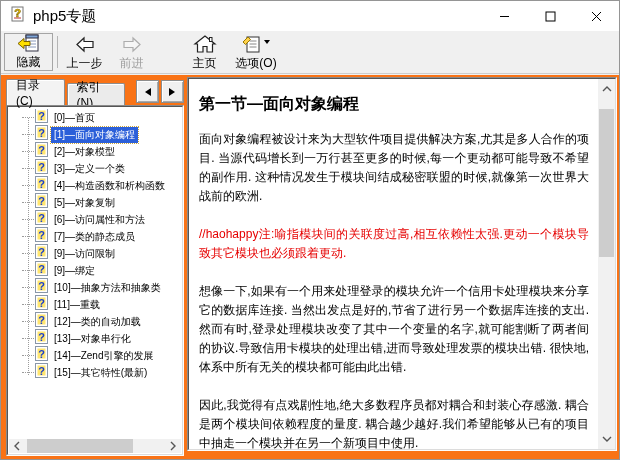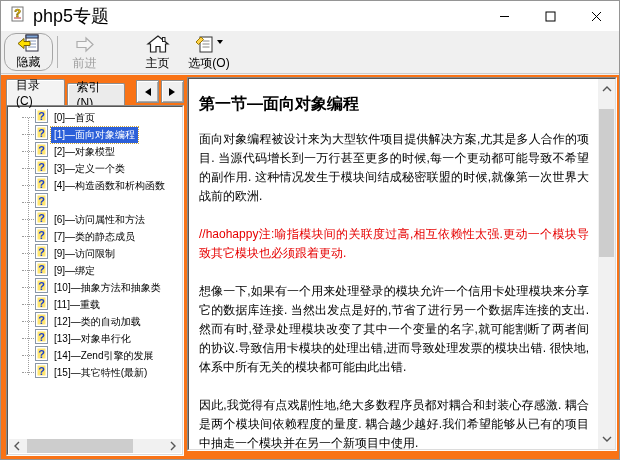--- a/index.html
+++ b/index.html
@@ -2,28 +2,28 @@
 <html><head>
 <meta charset="utf-8">
 <style>
   html,body{margin:0;padding:0;background:#d8d8d8;}
   .window{position:relative;width:620px;height:460px;box-sizing:border-box;border:1px solid #959595;
     background:#f0f0f0;font-family:"Liberation Sans",sans-serif;overflow:hidden;}
 
   
   .titlebar{height:30px;background:#ffffff;display:flex;align-items:center;}
   .tb-icon{margin:0 7px 0 9px;flex:none;}
-  .tb-title{font-size:18px;color:#000;flex:1;}
+  .tb-title{font-size:15px;color:#000;flex:1;}
   .tb-btn{width:46px;height:30px;display:flex;align-items:center;justify-content:center;}
 
   
   .toolbar{height:43px;background:#f0f0f0;display:flex;align-items:stretch;box-sizing:border-box;
     border-bottom:1px solid #cdcdcd;padding:1px 0 1px 2px;}
   .tool{width:47px;display:flex;flex-direction:column;align-items:center;justify-content:center;
-    font-size:12px;color:#000;border-radius:12px;}
+    font-size:12px;color:#000;}
   .tool .ticn{height:22px;display:flex;align-items:flex-end;justify-content:center;}
   .tool.bordered{border:1px solid #a5a5a5;margin:1px 1px;}
   .tool.disabled{color:#9d9d9d;}
   .tsep{width:1px;background:#b5b5b5;margin:4px 3px;}
   .tgap{width:26px;}
   .opt-wrap{display:flex;align-items:flex-end;}
   .dd-arrow{width:0;height:0;border:3px solid transparent;border-top:4px solid #000;margin:0 0 8px 2px;}
 
   
   .main{position:absolute;top:74px;left:0;right:0;bottom:0;display:flex;background:#f97316;}
@@ -114,20 +114,28 @@
           <rect x="9" y="2" width="12" height="3" fill="#7fa6d9" stroke="#334"></rect>
           <line x1="11" y1="8" x2="19" y2="8" stroke="#8899bb"></line>
           <line x1="11" y1="11" x2="19" y2="11" stroke="#8899bb"></line>
           <line x1="11" y1="14" x2="19" y2="14" stroke="#8899bb"></line>
           <polygon points="1,10.5 7,5.5 7,8.5 13,8.5 13,12.5 7,12.5 7,15.5" fill="#ffe000" stroke="#7d6200"></polygon>
         </svg>
       </span>
       <span class="lbl">隐藏</span>
     </div>
     <div class="tsep"></div>
+    <div class="tool">
+      <span class="ticn">
+        <svg width="24" height="21" viewBox="0 0 24 21">
+          <polygon points="4,10.5 11,4 11,7.5 20,7.5 20,13.5 11,13.5 11,17" fill="#fff" stroke="#222" stroke-width="1.2"></polygon>
+        </svg>
+      </span>
+      <span class="lbl">上一步</span>
+    </div>
     <div class="tool disabled">
       <span class="ticn">
         <svg width="24" height="21" viewBox="0 0 24 21">
           <polygon points="20,10.5 13,4 13,7.5 4,7.5 4,13.5 13,13.5 13,17" fill="#f6f6f6" stroke="#adadad" stroke-width="1.2"></polygon>
         </svg>
       </span>
       <span class="lbl">前进</span>
     </div>
     <div class="tgap"></div>
     <div class="tool">
@@ -236,20 +244,21 @@
   </div>
               <div class="trow">
     <span class="stub"></span>
     <span class="ticon">
       <svg width="13" height="15" viewBox="0 0 13 15">
         <rect x="0.5" y="0.5" width="12" height="14" fill="#fff" stroke="#8a97a8"></rect>
         <rect x="2.5" y="2.5" width="8" height="10" fill="#ffe66e"></rect>
         <text x="6.5" y="11.5" text-anchor="middle" font-size="11" font-weight="bold" fill="#1a3fcc">?</text>
       </svg>
     </span>
+    <span class="tlabel">[5]—对象复制</span>
   </div>
               <div class="trow">
     <span class="stub"></span>
     <span class="ticon">
       <svg width="13" height="15" viewBox="0 0 13 15">
         <rect x="0.5" y="0.5" width="12" height="14" fill="#fff" stroke="#8a97a8"></rect>
         <rect x="2.5" y="2.5" width="8" height="10" fill="#ffe66e"></rect>
         <text x="6.5" y="11.5" text-anchor="middle" font-size="11" font-weight="bold" fill="#1a3fcc">?</text>
       </svg>
     </span>

